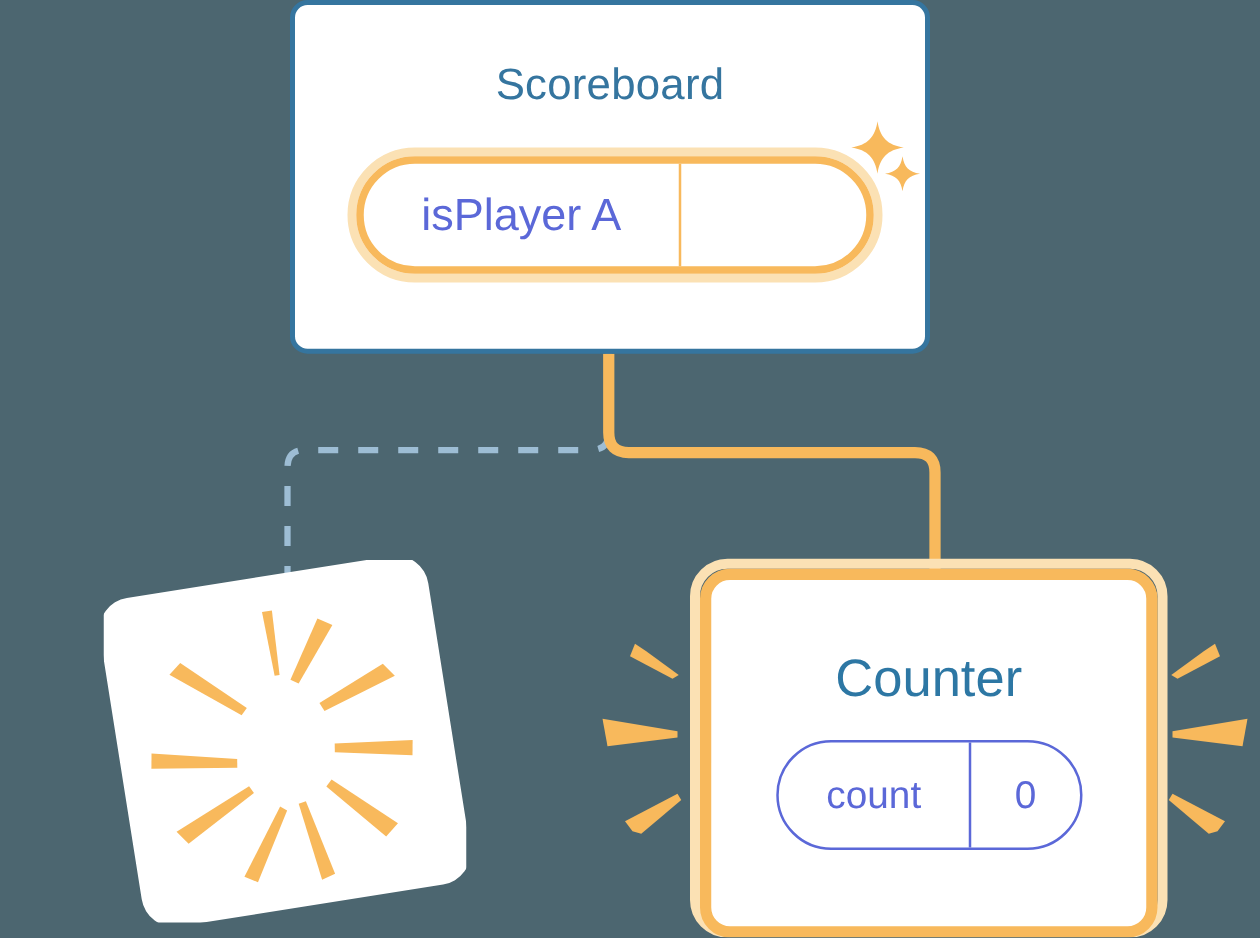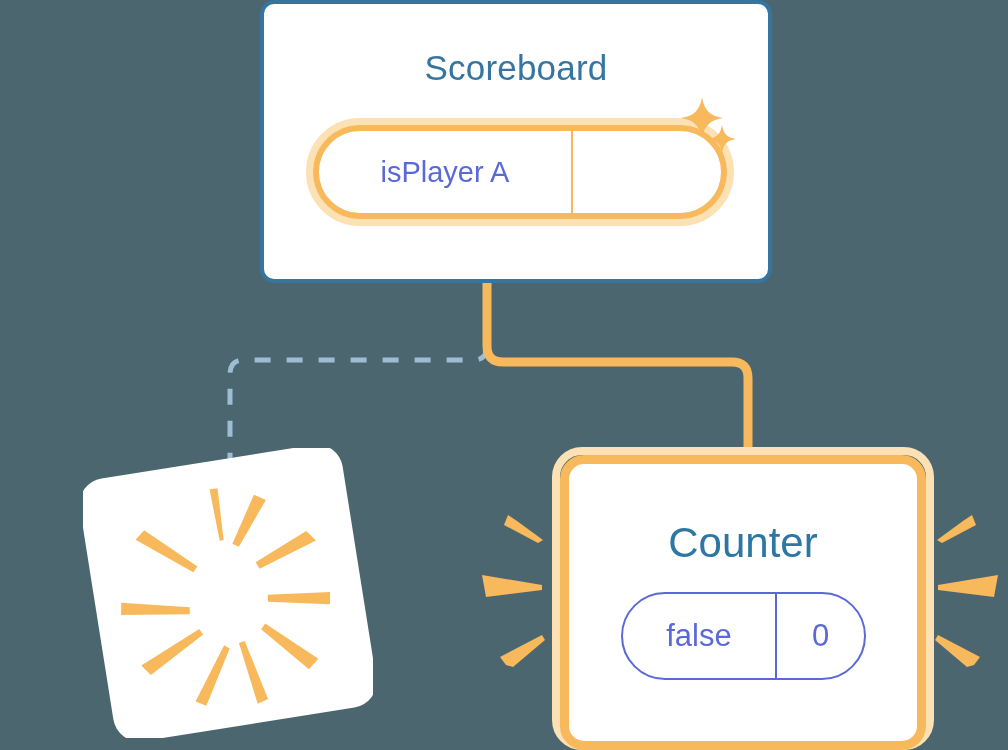--- a/index.html
+++ b/index.html
@@ -31,21 +31,20 @@
     position: absolute;
     left: 232px;
     top: 0px;
     width: 512px;
     height: 283px;
     box-sizing: border-box;
     background: #ffffff;
     border: 4px solid #35759f;
     border-radius: 14px;
     z-index: 4;
-    margin-left: 28px;
   }
   #scoreboard-title {
     position: absolute;
     left: 0;
     top: 44px;
     width: 100%;
     text-align: center;
     color: #35759f;
     font-size: 35px;
     font-weight: 500;
@@ -75,21 +74,21 @@
     background: #ffffff;
     display: flex;
     align-items: stretch;
   }
   #scoreboard-pill-key {
     flex: 0 0 252px;
     display: flex;
     align-items: center;
     justify-content: center;
     color: #5b68d8;
-    font-size: 29px;
+    font-size: 36px;
     border-right: 2px solid #f8b95c;
   }
   #scoreboard-pill-value {
     flex: 1 1 auto;
     display: flex;
     align-items: center;
     justify-content: center;
     color: #5b68d8;
     font-size: 33px;
     font-weight: bold;
@@ -238,21 +237,21 @@
       <polygon points="12,80 16,102 72,95 72,90"></polygon>
       <polygon points="36,170 30,162 72,140 75,145 43,172"></polygon>
     </g>
   </svg>
 
   <div id="counter-card-halo"></div>
 
   <div id="counter-card">
     <div id="counter-title">Counter</div>
     <div id="counter-pill">
-      <div id="counter-pill-key">false</div>
+      <div id="counter-pill-key">count</div>
       <div id="counter-pill-value">0</div>
     </div>
   </div>
 
   <svg id="counter-rays-right" viewBox="0 0 80 190" width="80" height="190">
     <g fill="#f8b95c">
       <polygon points="42,20 33,26 7,45 12,48 46,30"></polygon>
       <polygon points="68,80 64,102 8,95 8,90"></polygon>
       <polygon points="44,170 50,162 8,140 5,145 37,172"></polygon>
     </g>

